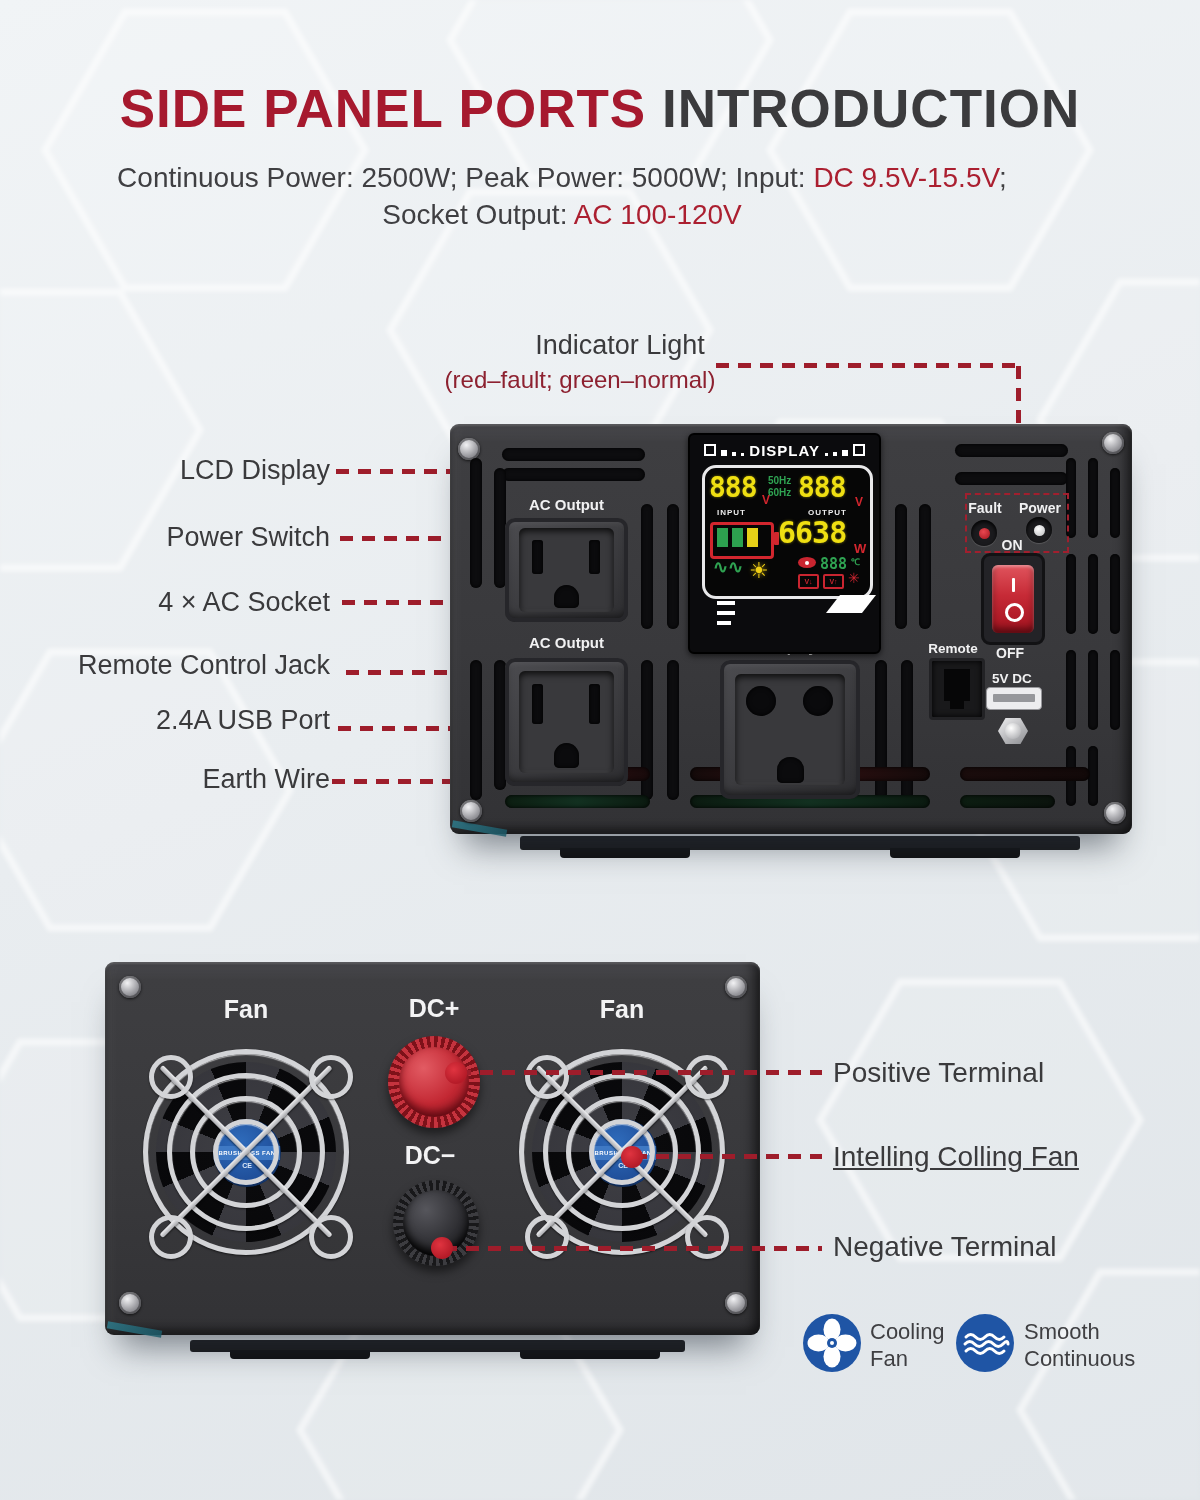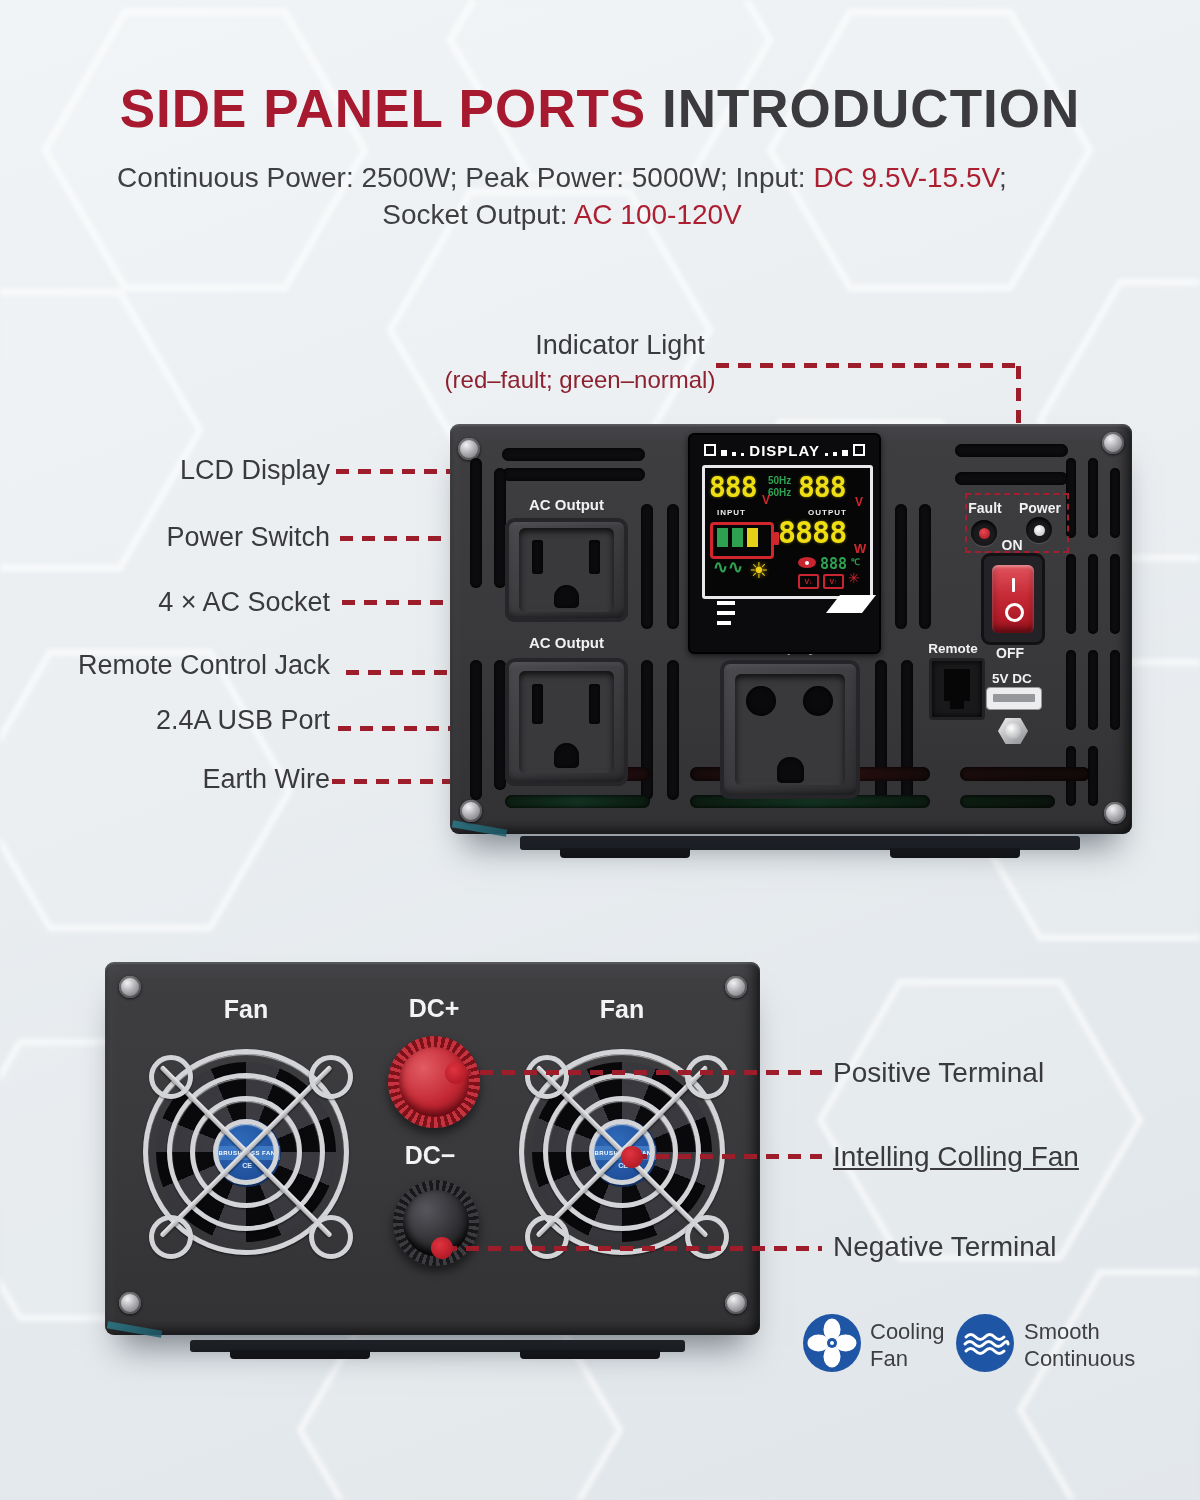--- a/index.html
+++ b/index.html
@@ -40,21 +40,21 @@
   .devlabel-lg{color:#f3f3f4;font-weight:bold;font-size:25px;text-align:center;white-space:nowrap;}
   .nema{background:linear-gradient(145deg,#4c4c50,#2e2e31);border-radius:10px;
     box-shadow:inset 0 0 0 4px #26262a,inset 0 5px 6px rgba(255,255,255,.08),inset 0 -6px 9px rgba(0,0,0,.55);}
   .nema .plate{position:absolute;left:11%;top:10%;width:78%;height:80%;background:#39393c;border-radius:6px;
     box-shadow:inset 0 3px 7px rgba(0,0,0,.8),inset 0 -2px 3px rgba(255,255,255,.05);}
   .hole{position:absolute;background:#0b0b0d;border-radius:3px;box-shadow:inset 0 0 4px #000;}
   .ground{position:absolute;background:#0b0b0d;border-radius:13px 13px 5px 5px;box-shadow:inset 0 0 4px #000;}
   .rhole{position:absolute;background:#0a0a0c;border-radius:50%;box-shadow:inset 0 0 5px #000;}
   
   .lcdmod{background:#0b0b0d;border-radius:6px;border:2px solid #000;box-shadow:0 2px 6px rgba(0,0,0,.6);}
-  .lcdscreen{background:#060606;border:3px solid #e8e8ea;border-radius:3px;overflow:hidden;}
+  .lcdscreen{background:#060606;border:3px solid #e8e8ea;border-radius:14px;overflow:hidden;}
   .seg{font-family:"DejaVu Sans Mono",monospace;font-weight:bold;color:#efdf12;letter-spacing:-1px;
     text-shadow:0 0 3px rgba(239,223,18,.5);line-height:1;}
   .lcdred{color:#d2262e;font-weight:bold;}
   .lcdgreen{color:#2fa352;font-weight:bold;}
   .lcdwhite{color:#ececec;font-weight:bold;letter-spacing:1px;}
   .sqo{display:inline-block;border:2px solid #fff;width:8px;height:8px;}
   .sqf{display:inline-block;background:#fff;}
   
   .switch{background:#232327;border:3px solid #121214;border-radius:9px;}
   .rocker{position:absolute;left:8px;top:9px;right:8px;bottom:9px;border-radius:6px;
@@ -250,21 +250,21 @@
         <div class="abs seg" style="left:93px;top:6px;font-size:28px;">888</div>
         <div class="abs lcdred" style="left:150px;top:27px;font-size:12px;">V</div>
         <div class="abs lcdwhite" style="left:12px;top:40px;font-size:8px;">INPUT</div>
         <div class="abs lcdwhite" style="left:103px;top:40px;font-size:8px;">OUTPUT</div>
         <div class="abs" style="left:5px;top:54px;width:58px;height:31px;border:3px solid #d2262e;border-radius:4px;">
           <div class="abs" style="right:-8px;top:7px;width:5px;height:13px;background:#d2262e;border-radius:1px;"></div>
           <div class="abs" style="left:4px;top:3px;width:11px;height:19px;background:#2da14f;"></div>
           <div class="abs" style="left:19px;top:3px;width:11px;height:19px;background:#2da14f;"></div>
           <div class="abs" style="left:34px;top:3px;width:11px;height:19px;background:#e7d018;"></div>
         </div>
-        <div class="abs seg" style="left:73px;top:50px;font-size:30px;">8888</div>
+        <div class="abs seg" style="left:73px;top:50px;font-size:30px;">6638</div>
         <div class="abs lcdred" style="left:149px;top:73px;font-size:13px;">W</div>
         <div class="abs lcdgreen" style="left:8px;top:88px;font-size:18px;">∿∿</div>
         <div class="abs" style="left:44px;top:90px;font-size:22px;color:#f0cf15;text-shadow:0 0 4px rgba(240,207,21,.7);">☀</div>
         <div class="abs" style="left:93px;top:89px;width:18px;height:11px;background:#c92530;border-radius:50%;">
           <div class="abs" style="left:7px;top:3.5px;width:4px;height:4px;background:#fff;border-radius:50%;"></div>
         </div>
         <div class="abs lcdgreen" style="left:115px;top:87px;font-size:15px;font-family:'DejaVu Sans Mono',monospace;">888</div>
         <div class="abs lcdgreen" style="left:146px;top:87px;font-size:9px;">℃</div>
         <div class="abs" style="left:93px;top:106px;width:17px;height:11px;border:2px solid #c92530;border-radius:2px;color:#c92530;font-size:7px;font-weight:bold;text-align:center;line-height:11px;">V↓</div>
         <div class="abs" style="left:118px;top:106px;width:17px;height:11px;border:2px solid #c92530;border-radius:2px;color:#c92530;font-size:7px;font-weight:bold;text-align:center;line-height:11px;">V↑</div>

